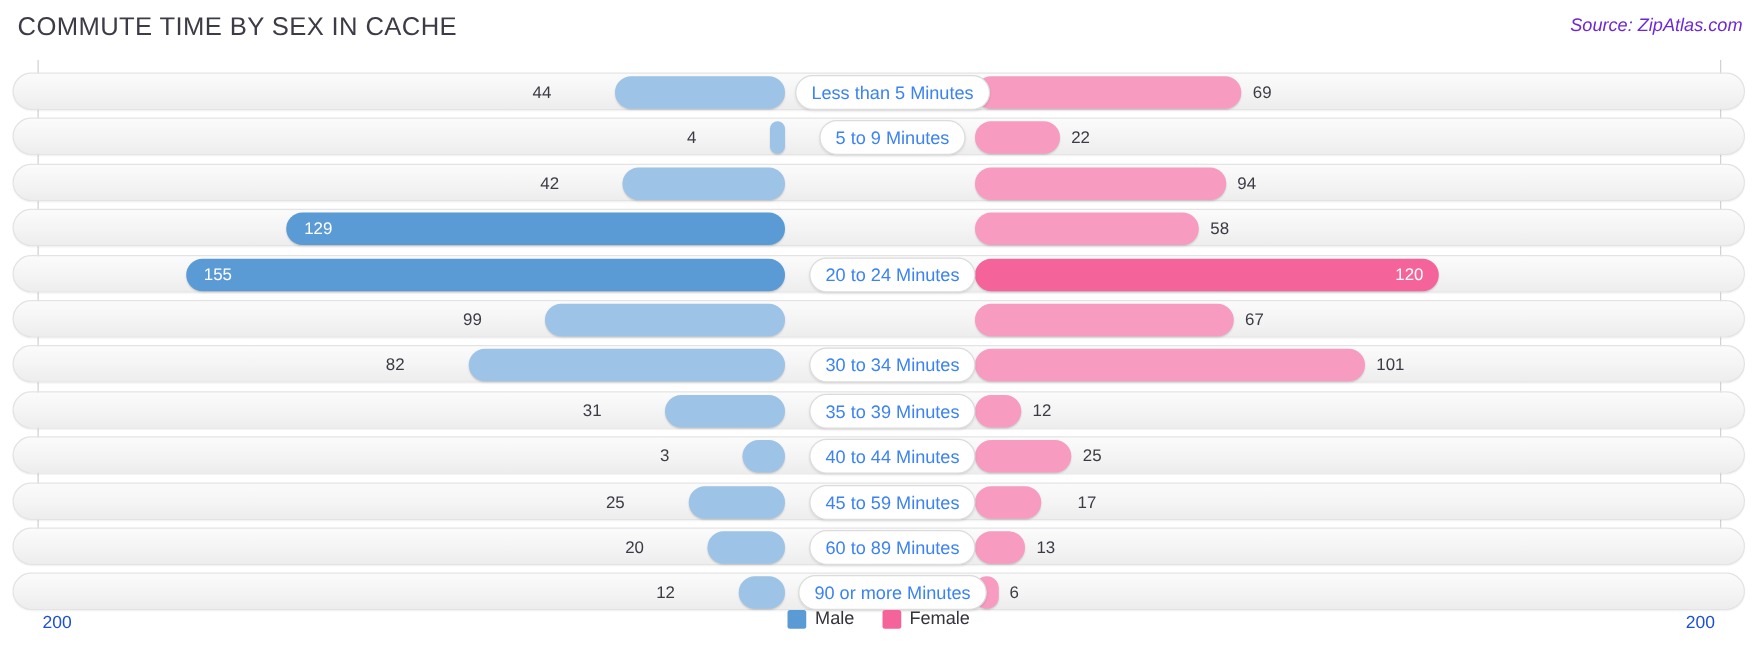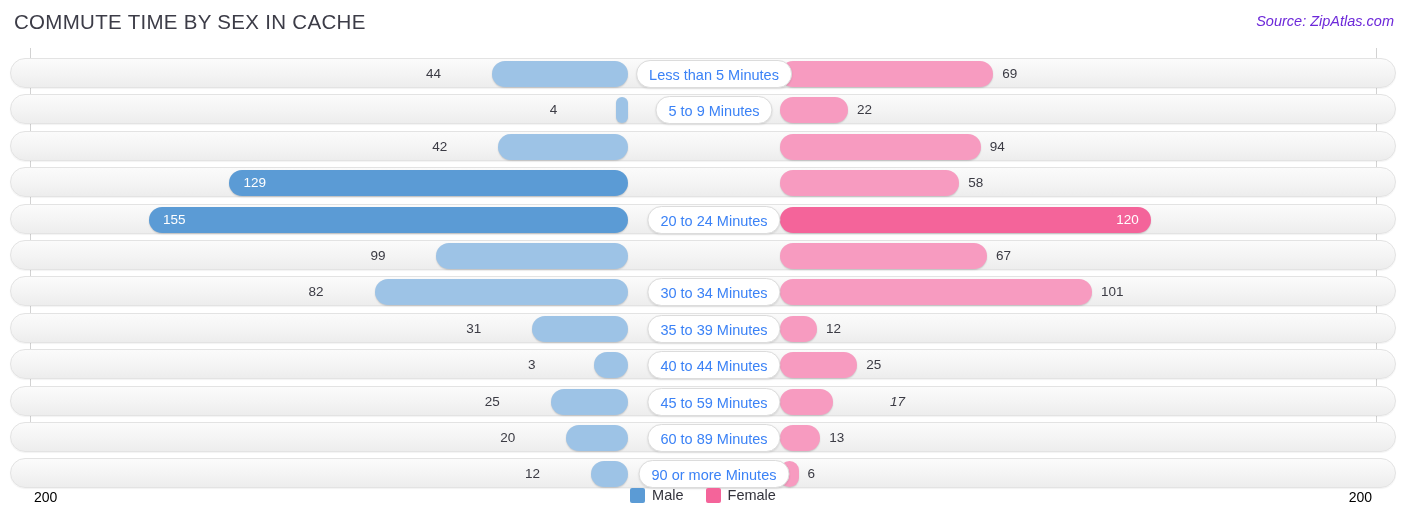--- a/index.html
+++ b/index.html
@@ -73,21 +73,21 @@
     text-align: center; white-space: nowrap;
     box-shadow: 0 1px 2px rgba(0,0,0,.10);
     padding: 0 12px;
     transform: translateX(-50%);
     left: 703px;
   }
 
   
   .axis-cap {
     position: absolute; top: 489px;
-    font-size: 14px; color: #000000;
+    font-size: 14px; color: #1d4ed8;
   }
   #axis-cap-left  { left: 34px; }
   #axis-cap-right { right: 34px; }
 
   #legend {
     position: absolute; top: 487px; left: 0; width: 1406px;
     display: flex; justify-content: center; align-items: center; gap: 22px;
   }
   .legend-item { display: flex; align-items: center; gap: 7px; }
   .legend-swatch { width: 15px; height: 15px; border-radius: 2px; }
@@ -181,21 +181,21 @@
             <div class="bar female" style="left: 769px; width: 77.25px;"></div>
             <div class="val out-right" style="left: 855.25px;">25</div>
             <div class="cat-pill">40 to 44 Minutes</div>
           </div>
         </div>
         <div class="row" style="top: 337.6px;">
           <div class="bar-layer">
             <div class="bar male" style="left: 539.75px; width: 77.25px;"></div>
             <div class="val out-left" style="left: 473.75px; width: 58px;">25</div>
             <div class="bar female" style="left: 769px; width: 52.53px;"></div>
-            <div class="val out-right" style="left: 879px; font-style: italic;">17</div>
+            <div class="val out-right" style="left: 851px;">17</div>
             <div class="cat-pill">45 to 59 Minutes</div>
           </div>
         </div>
         <div class="row" style="top: 374px;">
           <div class="bar-layer">
             <div class="bar male" style="left: 555.2px; width: 61.8px;"></div>
             <div class="val out-left" style="left: 489.2px; width: 58px;">20</div>
             <div class="bar female" style="left: 769px; width: 40.17px;"></div>
             <div class="val out-right" style="left: 818.17px;">13</div>
             <div class="cat-pill">60 to 89 Minutes</div>

